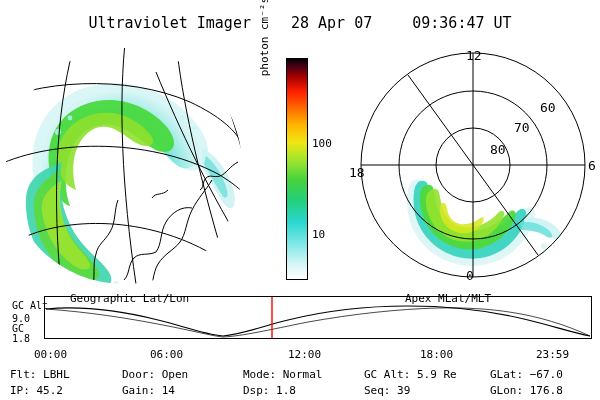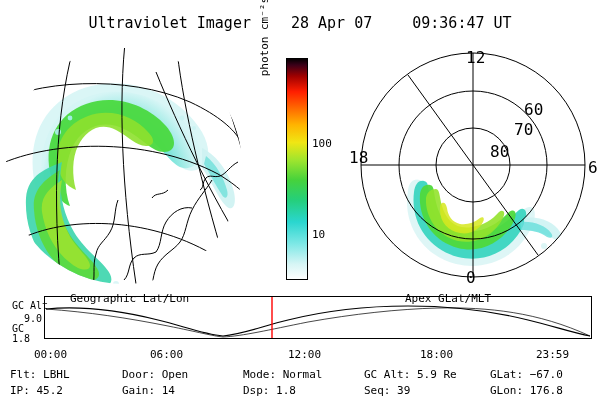--- a/index.html
+++ b/index.html
@@ -2,21 +2,21 @@
 <html><head>
 <meta charset="utf-8">
 <style>
   html,body{margin:0;padding:0;background:#ffffff;}
   body{width:600px;height:400px;font-family:"DejaVu Sans Mono","Liberation Mono",monospace;color:#000;overflow:hidden;position:relative;}
   .abs{position:absolute;}
   #header{top:6px;left:0;width:600px;text-align:center;font-size:15px;letter-spacing:0px;}
   #header span{display:inline-block;}
   #title{margin-right:40px;margin-top:8px;}
   #date{margin-right:40px;}
-  .panel-label{font-size:16px;}
+  .panel-label{font-size:13px;}
   #cbarlabel{
      position:absolute;
      left:258px; top:100px;
      width:140px;
      transform:rotate(-90deg);
      transform-origin:0 0;
      font-size:11px;
      text-align:center;
      white-space:nowrap;
   }
@@ -189,47 +189,47 @@
     <circle cx="125" cy="125" r="37"></circle>
     <line x1="13" y1="125" x2="237" y2="125"></line>
     <line x1="125" y1="13" x2="125" y2="237"></line>
 
     <line x1="60" y1="35" x2="190" y2="215"></line>
   </g>
 </svg>
 </div>
 <div class="abs" style="left:348px;top:40px;width:250px;height:250px;">
   <div class="abs panel-label" style="left:118px;top:8px;">12</div>
-  <div class="abs panel-label" style="left:1px;top:108px;">18</div>
+  <div class="abs panel-label" style="left:1px;top:125px;">18</div>
   <div class="abs panel-label" style="left:240px;top:118px;">6</div>
   <div class="abs panel-label" style="left:118px;top:228px;">0</div>
-  <div class="abs panel-label" style="left:176px;top:60px;text-align:center;">60</div>
+  <div class="abs panel-label" style="left:192px;top:60px;text-align:center;">60</div>
   <div class="abs panel-label" style="left:166px;top:80px;">70</div>
   <div class="abs panel-label" style="left:142px;top:102px;">80</div>
 </div>
 
 <div id="geoglabel" class="abs panel-label">Geographic Lat/Lon</div>
-<div id="apexlabel" class="abs panel-label">Apex GLat/MLT</div>
+<div id="apexlabel" class="abs panel-label">Apex MLat/MLT</div>
 
 <div id="bottomplot" class="abs">
 <svg width="584" height="48" viewBox="0 0 584 48">
   <rect x="36.5" y="0.5" width="547" height="42" fill="none" stroke="#000" stroke-width="1"></rect>
 
   <path d="M38 13 C70 10 110 14 150 24 C175 30 195 38 215 40 C235 38 255 30 280 24
            C320 14 360 10 400 10 C440 10 480 14 520 24 C545 30 565 37 582 40" fill="none" stroke="#000000" stroke-width="1.2"></path>
 
   <path d="M38 13 C80 16 120 22 160 30 C190 36 205 40 215 41 C235 40 260 34 300 26
            C345 18 390 13 430 12 C480 11 530 16 582 40" fill="none" stroke="#000000" stroke-width="0.8" opacity="0.9"></path>
 
   <line x1="264" y1="1" x2="264" y2="42" stroke="#ff0000" stroke-width="1.4"></line>
 </svg>
 </div>
 <div id="gcalt-axis" class="abs" style="left:0;top:0;width:596px;height:400px;text-align:center;">
   <div style="left:12px;top:300px;">GC Alt</div>
-  <div style="left:12px;top:313px;margin-left:12px;">9.0</div>
+  <div style="left:12px;top:313px;">9.0</div>
   <div style="left:12px;top:323px;">GC</div>
   <div style="left:12px;top:333px;">1.8</div>
 </div>
 <div id="timeaxis" class="abs" style="left:0;top:0;width:600px;height:400px;">
   <div style="left:34px;">00:00</div>
   <div style="left:150px;">06:00</div>
   <div style="left:288px;">12:00</div>
   <div style="left:420px;">18:00</div>
   <div style="left:536px;">23:59</div>
 </div>

